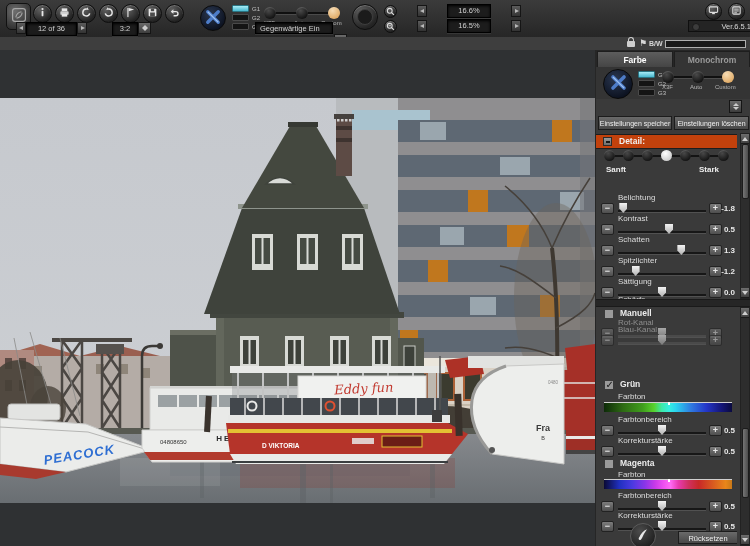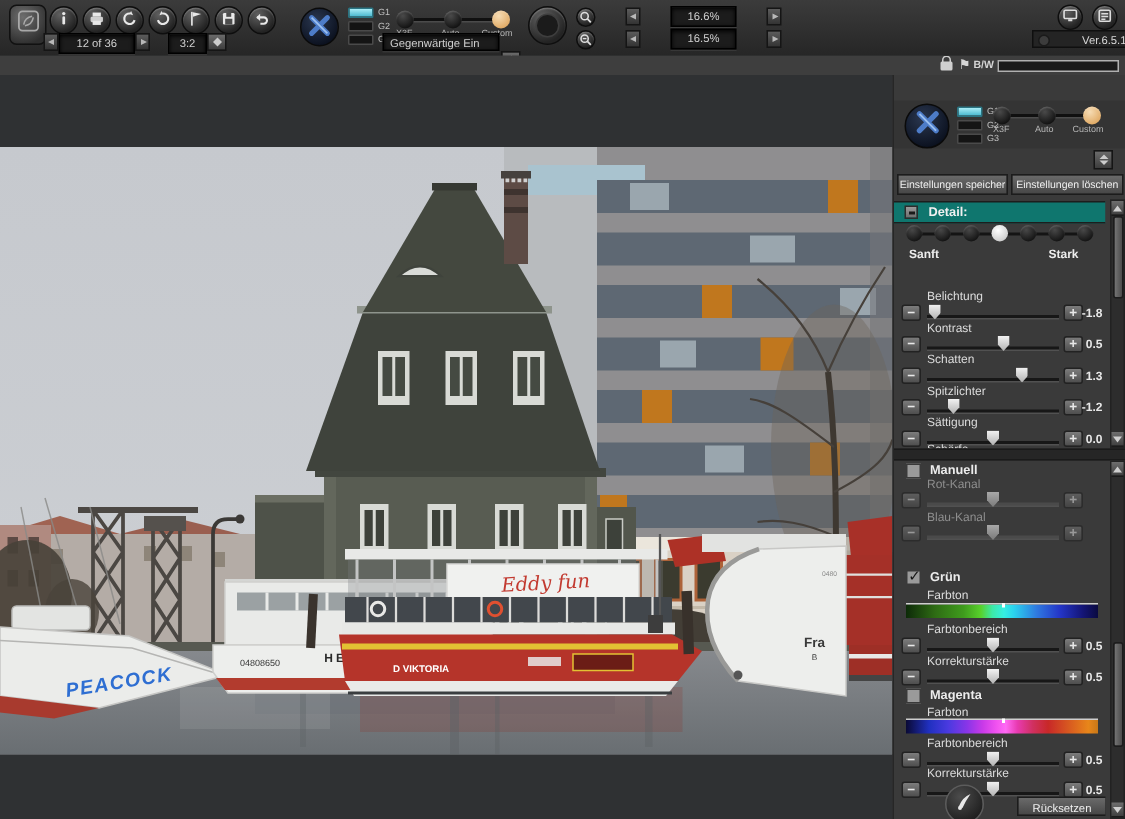--- a/index.html
+++ b/index.html
@@ -72,21 +72,21 @@
   .phead{position:absolute;left:0;top:17px;width:155px;height:32px;background:#343434;}
   .pxlogo{position:absolute;left:7px;top:2px;width:28px;height:28px;border-radius:50%;
           background:radial-gradient(circle at 40% 32%,#2a3750,#0c1220 75%);border:1px solid #0a0a0a;
           display:flex;align-items:center;justify-content:center;}
   .dd{background:linear-gradient(#8a8a8a,#6a6a6a);border:1px solid #1e1e1e;color:#141414;
       font-size:7.5px;line-height:12px;padding-left:4px;height:13px;box-sizing:border-box;
       white-space:nowrap;overflow:hidden;}
   .pbtn{position:absolute;height:14px;background:linear-gradient(#6a6a6a,#474747);border:1px solid #1c1c1c;
         color:#f0f0f0;font-size:7px;text-align:center;line-height:13px;box-sizing:border-box;
         white-space:nowrap;overflow:hidden;padding:0;}
-  .sech{position:absolute;left:0;width:141px;height:13px;background:#0f766e;border-top:1px solid #1d1d1d;border-bottom:1px solid #1d1d1d;}
+  .sech{position:absolute;left:0;width:141px;height:13px;background:#c2410c;border-top:1px solid #1d1d1d;border-bottom:1px solid #1d1d1d;}
   .collbox{position:absolute;left:7px;top:2px;width:9px;height:9px;background:linear-gradient(#9a9a9a,#6e6e6e);
            border:1px solid #2c2c2c;box-sizing:border-box;}
   .collbox::after{content:'';position:absolute;left:1.5px;top:3px;width:4px;height:1.5px;background:#1a1a1a;}
   .sectitle{position:absolute;left:23px;top:0;font-size:8.5px;font-weight:bold;color:#f0f0f0;line-height:13px;}
   .scroll{position:absolute;left:0;width:141px;overflow:hidden;}
   .srow{position:absolute;left:0;width:141px;height:22px;}
   .slbl{position:absolute;left:22px;top:0;font-size:8px;color:#dcdcdc;}
   .sctl{position:absolute;left:0;top:10px;width:141px;height:12px;}
   .sbtn{position:absolute;top:0;width:13px;height:11px;background:linear-gradient(#7c7c7c,#4e4e4e);
         border:1px solid #222;border-radius:2px;color:#e8e8e8;font-size:9px;font-weight:bold;
@@ -179,21 +179,21 @@
           <rect x="3.4" y="6" width="5.2" height="4.2" fill="#4c4c4c"></rect>
         </svg></span>
   </button>
   <button class="rbtn" style="left:165px;top:4px">
     <span><svg width="11" height="11" viewBox="0 0 12 12">
           <path d="M2.5,5 H7.5 A2.3,2.3 0 1 1 7.5,9.6 H5" fill="none" stroke="#e8e8e8" stroke-width="1.5"></path>
           <path d="M4.8,2.4 L2,5 L4.8,7.6 Z" fill="#e8e8e8"></path>
         </svg></span>
   </button>
 
-  <div class="cgrp" style="left:29px;top:22px">
+  <div class="cgrp" style="left:16px;top:22px">
     <div class="arr l"></div>
     <div class="cfield" style="width:49px">12 of 36</div>
     <div class="arr r"></div>
   </div>
   <div class="cfield abs" style="left:112px;top:22px;width:24px">3:2</div>
   <div class="stepper abs" style="left:138px;top:22px"></div>
 
   <button class="xbtn">
     <span><svg width="18" height="18" viewBox="0 0 24 24">
           <path d="M5,5 Q12,12 19,19 M19,5 Q12,12 5,19" stroke="#4d7cc8" stroke-width="4.5" fill="none" stroke-linecap="round"></path>
@@ -556,20 +556,24 @@
   </g>
 
   <g>
     <rect x="205" y="298" width="6" height="36" fill="#3a332d" transform="rotate(3 208 316)"></rect>
     <rect x="455" y="296" width="7" height="42" fill="#38312b" transform="rotate(-2 458 317)"></rect>
   </g>
 </svg>
 
 <div id="panel">
 
+  <div class="tabs">
+    <div class="tab active">Farbe</div>
+    <div class="tab inactive">Monochrom</div>
+  </div>
 
   <div class="phead">
     <div class="pxlogo">
       <span><svg width="19" height="19" viewBox="0 0 24 24">
             <path d="M5,5 Q12,12 19,19 M19,5 Q12,12 5,19" stroke="#4d7cc8" stroke-width="4.5" fill="none" stroke-linecap="round"></path>
             <path d="M5,5 Q12,12 19,19" stroke="#9cc0f0" stroke-width="1.6" fill="none"></path>
           </svg></span>
     </div>
     <div class="gstack" style="left:42px;top:3px">
       <div class="grow">
@@ -691,21 +695,21 @@
     <div class="srow dis" style="top:11px">
       <div class="slbl">Rot-Kanal</div>
       <div class="sctl">
         <button class="sbtn minus">−</button>
         <div class="strack">
             <div class="sthumb" style="left: 50%;"></div>
           </div>
         <button class="sbtn plus">+</button>
       </div>
     </div>
-    <div class="srow dis" style="top:33px">
+    <div class="srow dis" style="top:18px">
       <div class="slbl">Blau-Kanal</div>
       <div class="sctl">
         <button class="sbtn minus">−</button>
         <div class="strack">
             <div class="sthumb" style="left: 50%;"></div>
           </div>
         <button class="sbtn plus">+</button>
       </div>
     </div>
 

